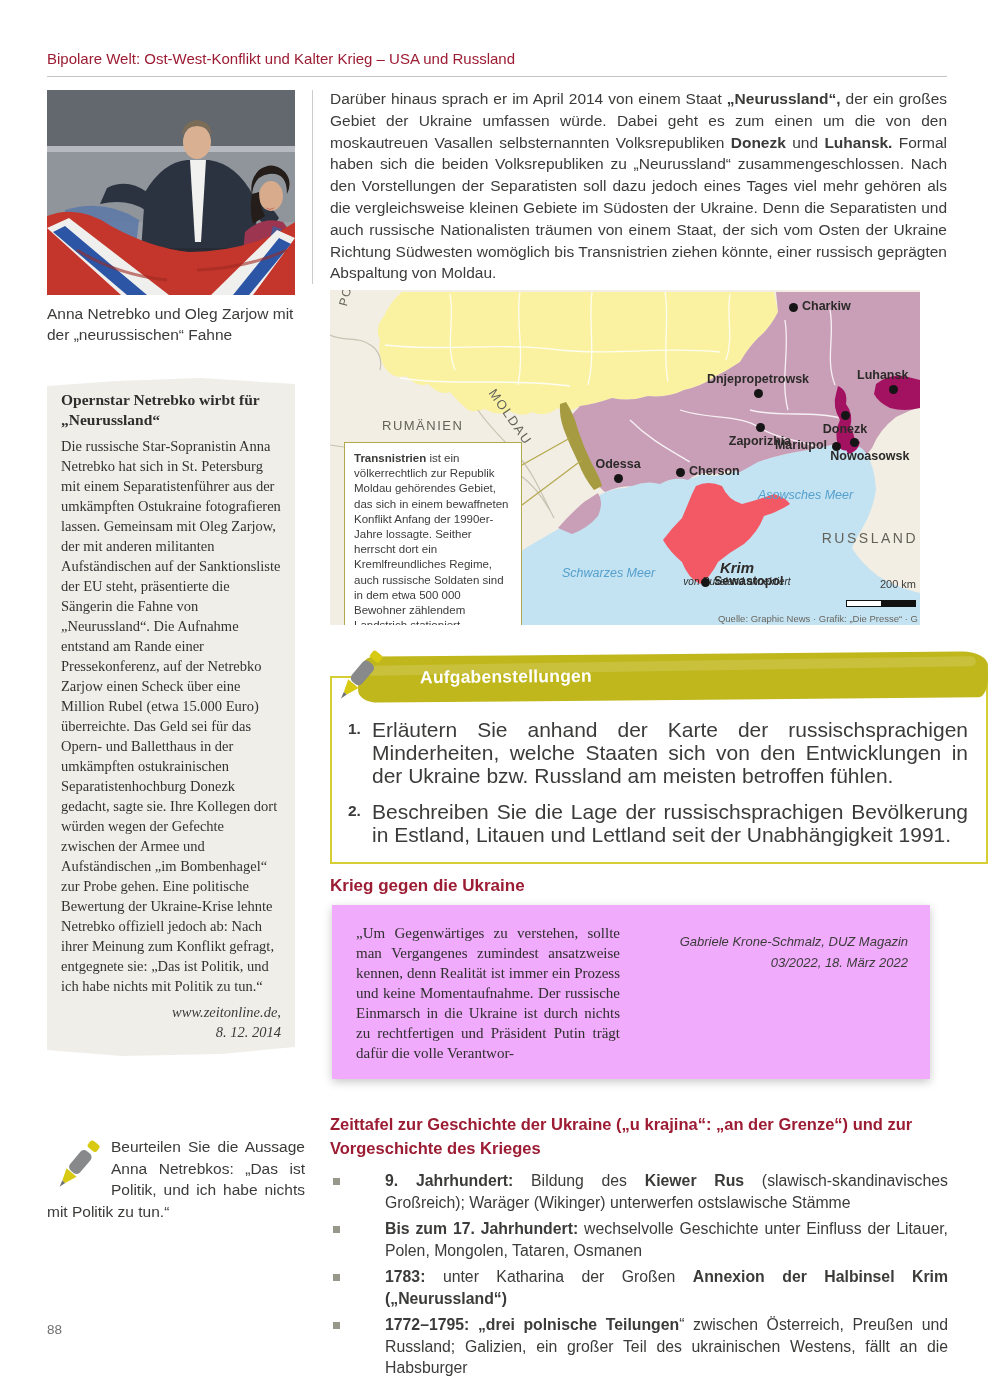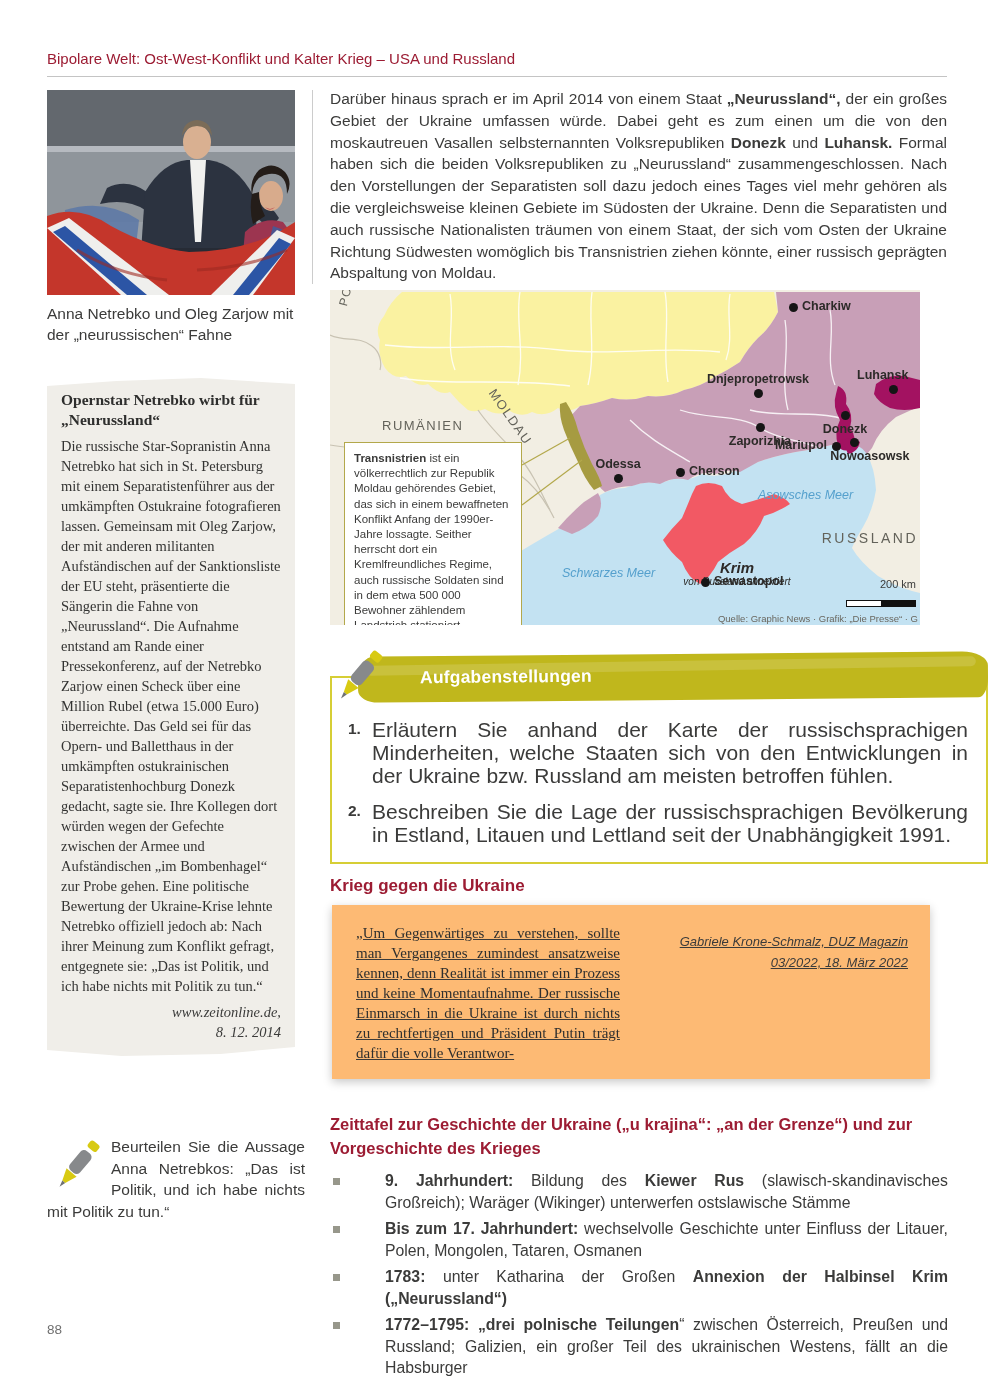--- a/index.html
+++ b/index.html
@@ -74,23 +74,23 @@
   .tasks .pic{position:absolute;left:-4px;top:-32px;width:62px;height:62px;}
   .task-item{display:flex;margin:0 0 13px 0;}
   .task-item:last-child{margin-bottom:0;}
   .task-item .num{width:24px;flex:none;font-weight:700;font-size:15.5px;line-height:21.8px;}
   .task-item:nth-child(1) .num{color:#d21f2c;}
   .task-item:nth-child(2) .num{color:#2a6cb4;}
   .task-item .ttext{flex:1;font-size:21px;line-height:23px;text-align:justify;}
 
   
   .warhead{position:absolute;left:330px;top:876px;margin:0;font-size:17px;color:#9c1c33;}
-  .quotebox{position:absolute;left:332px;top:905px;width:598px;background:#fdba74;
+  .quotebox{position:absolute;left:332px;top:905px;width:598px;background:#f0abfc;
             box-shadow:0 3px 9px rgba(0,0,0,0.22);padding:18px 22px 16px 24px;box-sizing:border-box;
-            font-family:"Liberation Serif",serif;text-decoration:underline;}
+            font-family:"Liberation Serif",serif;}
   .qcols{display:flex;gap:24px;}
   .qcol{flex:1;font-size:15px;line-height:20px;text-align:justify;color:#2f2f2e;}
   .qattr{margin-top:8px;text-align:right;font-family:"Liberation Sans",sans-serif;
          font-style:italic;font-size:13px;line-height:21px;color:#3b3b3a;}
 
   
   .timeline{position:absolute;left:330px;top:1112px;width:618px;}
   .timeline h2{margin:0 0 10px 0;font-size:16.5px;line-height:24px;color:#9c1c33;}
   .timeline ul{list-style:none;margin:0;padding:0;}
   .timeline li{display:flex;margin-bottom:5px;gap:36px;}

